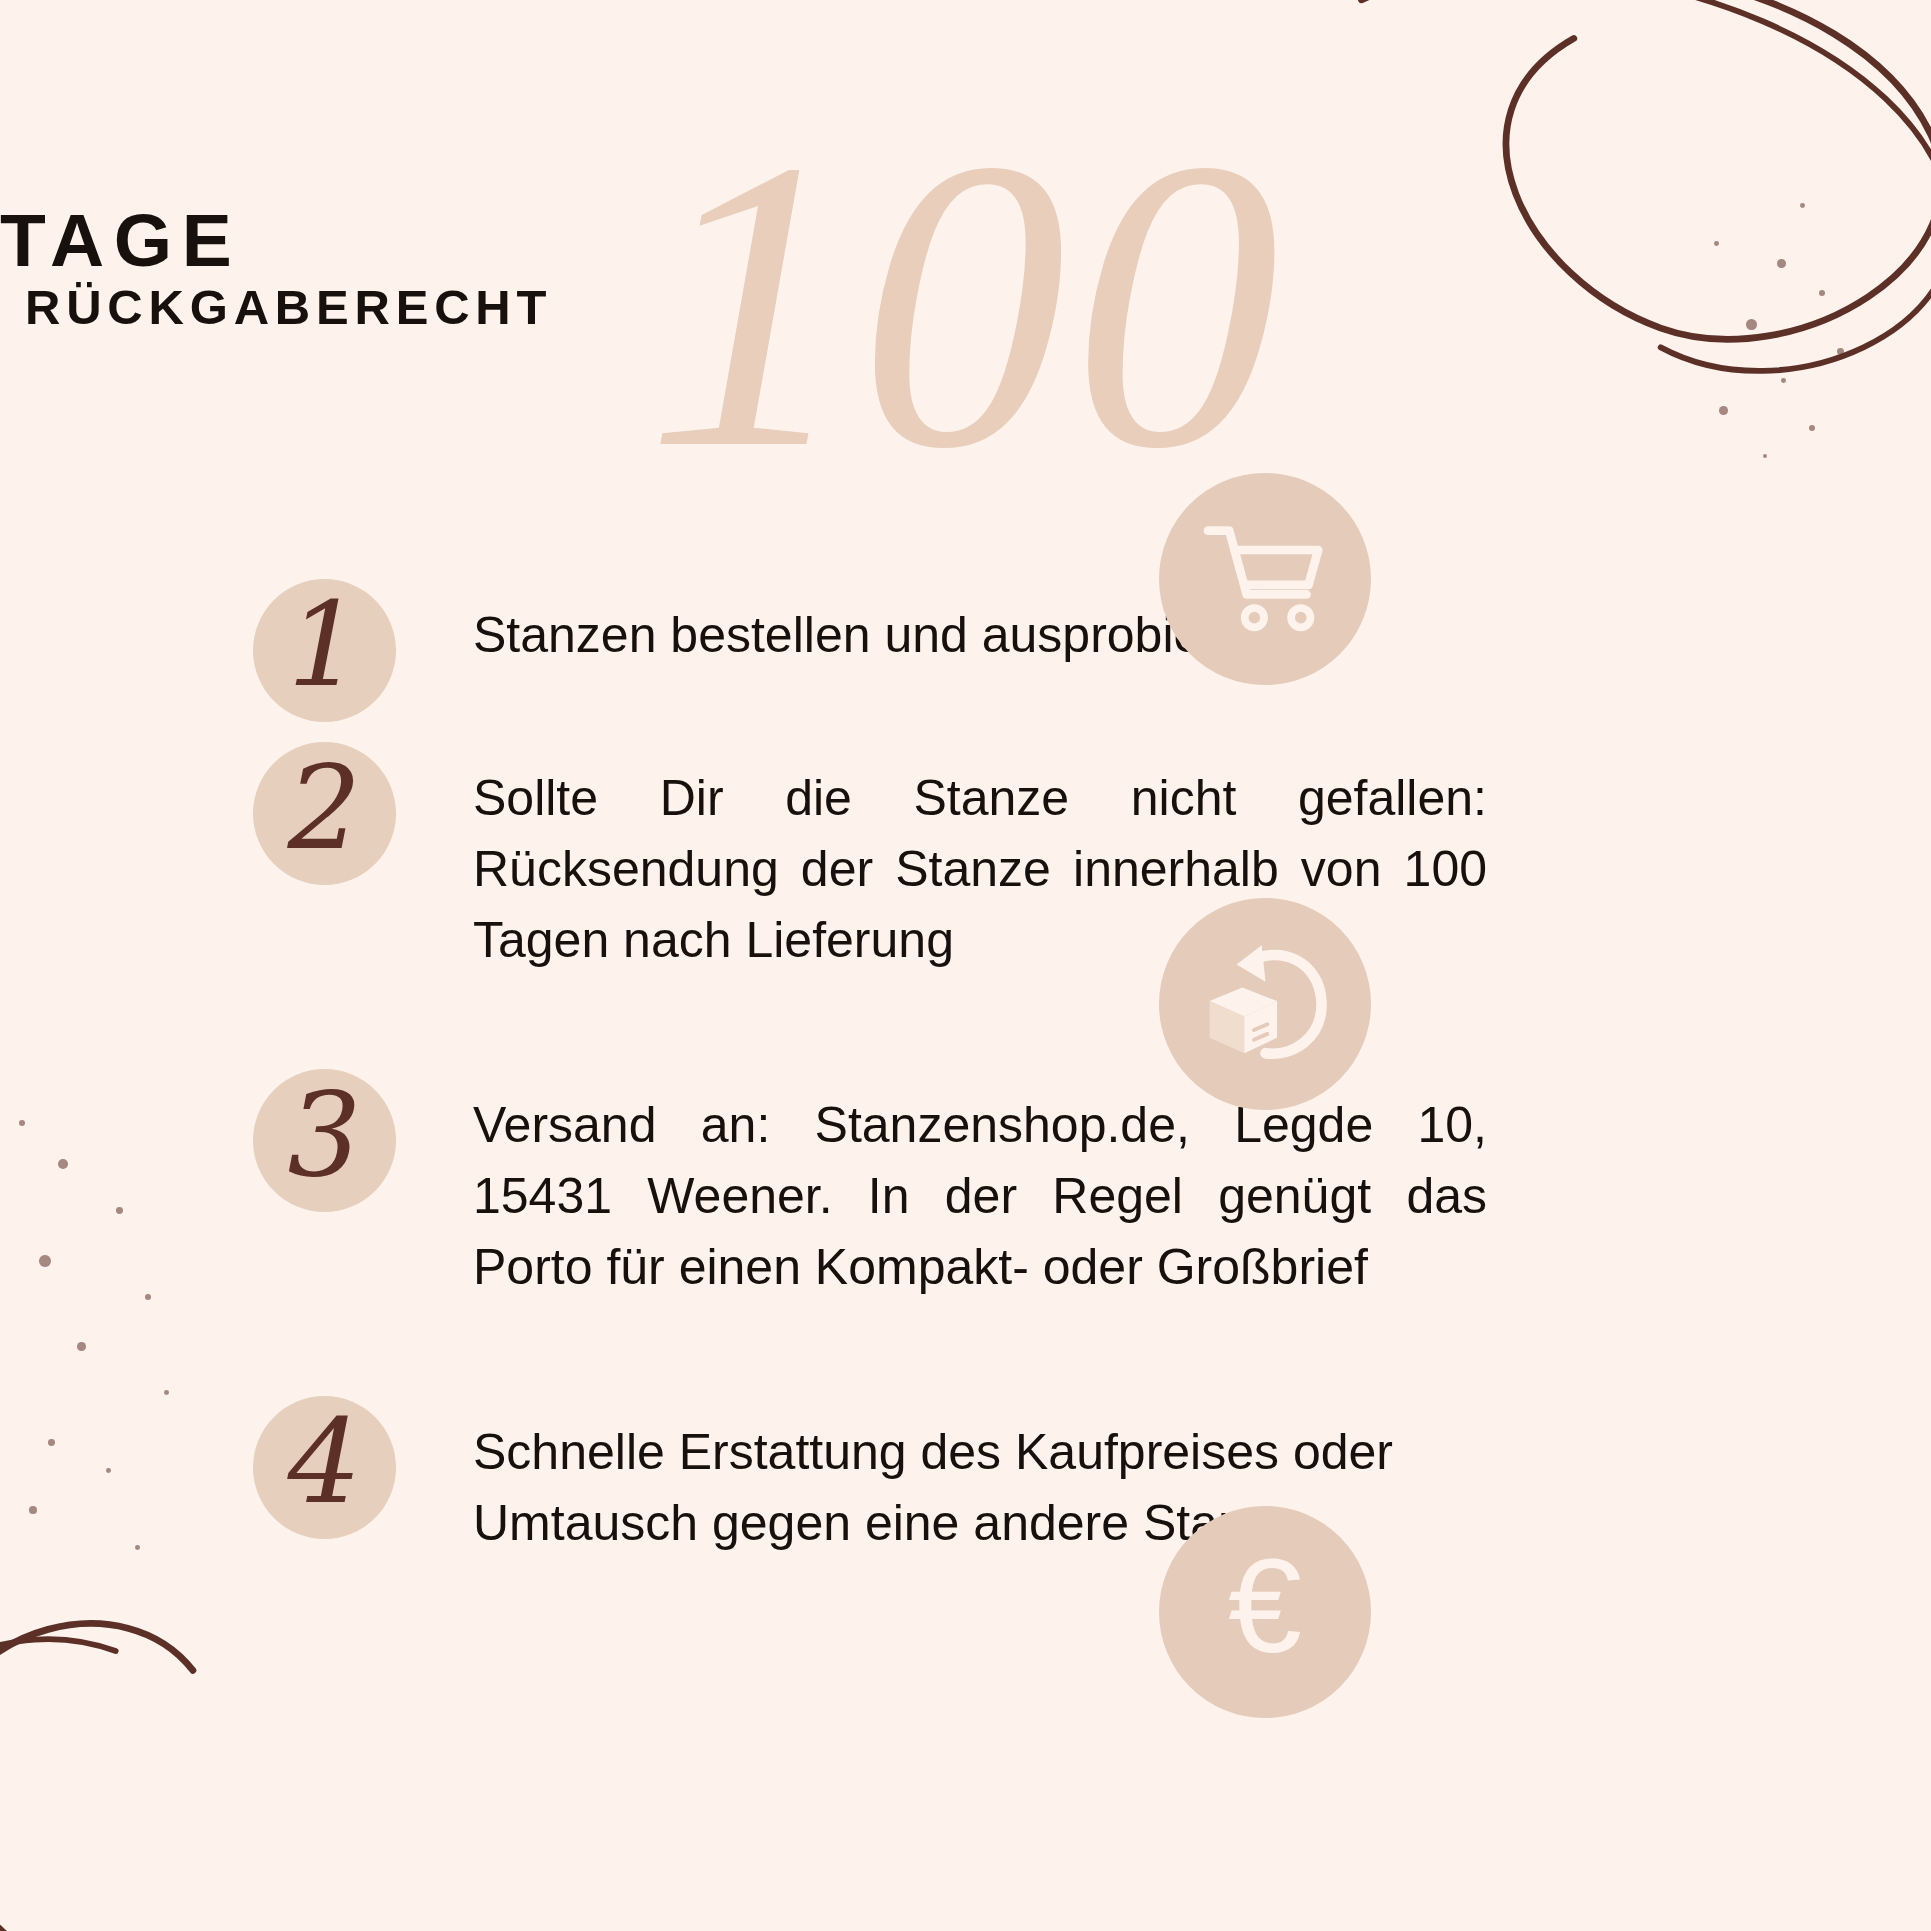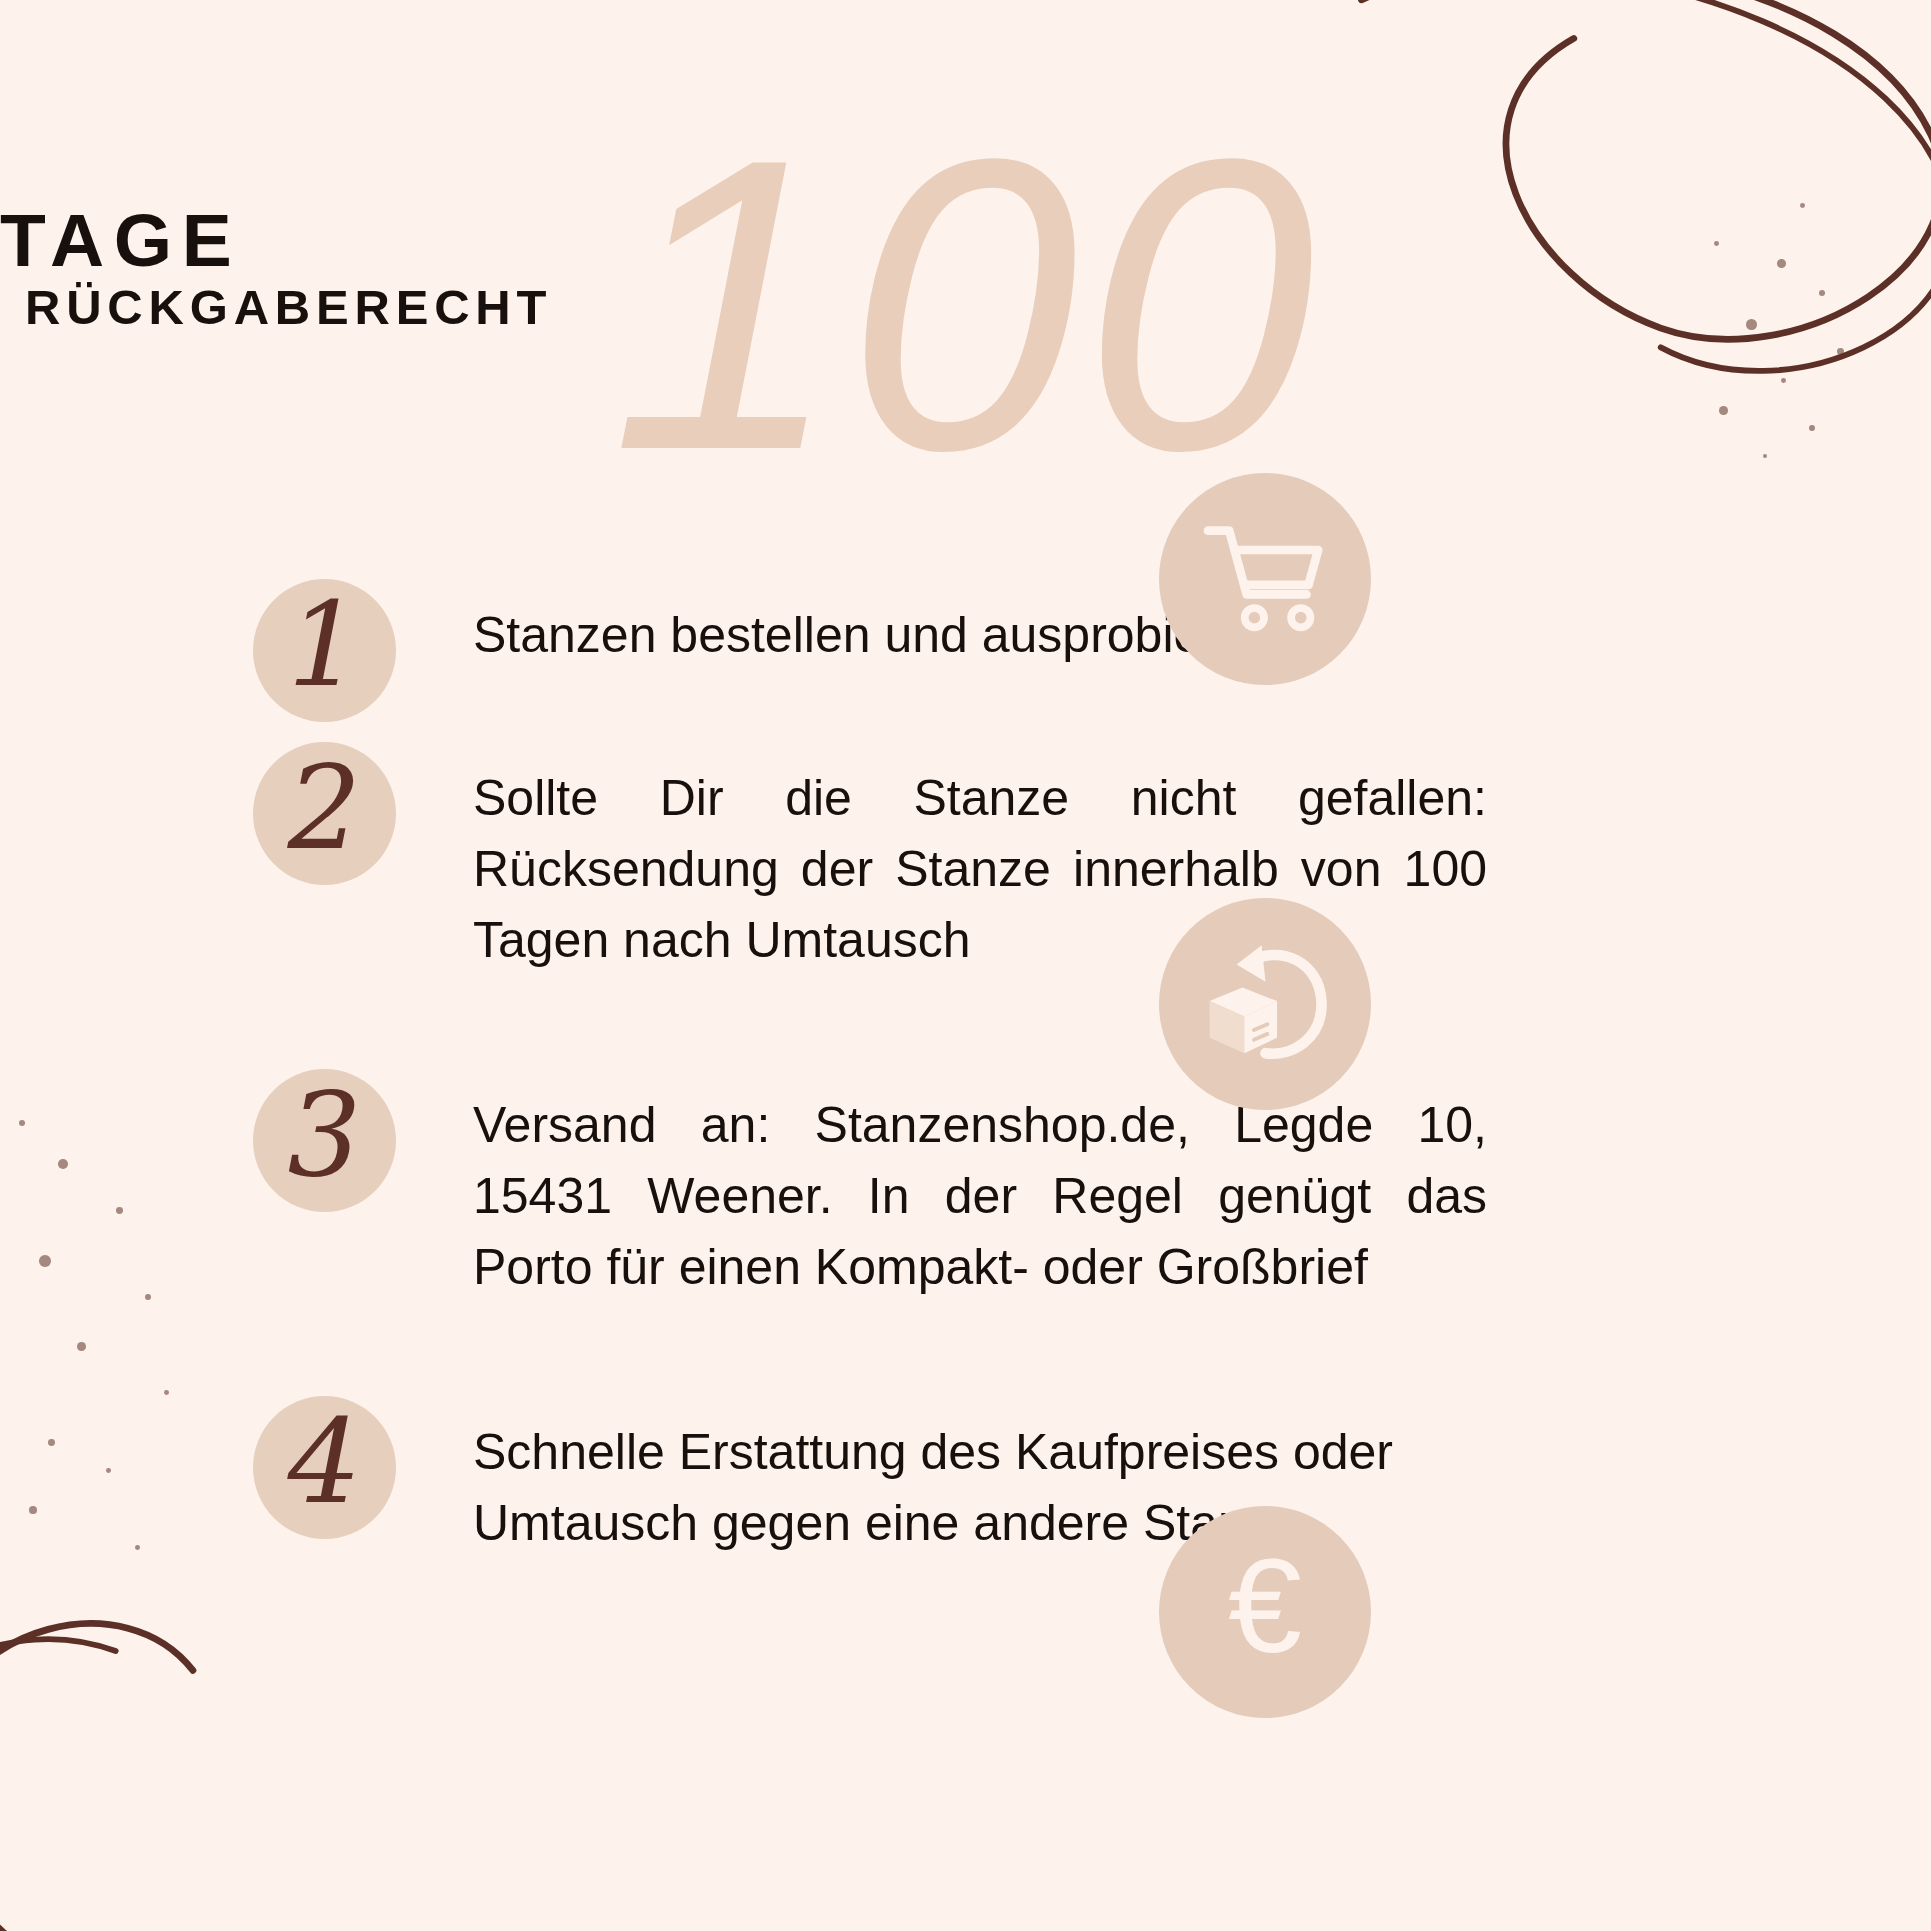--- a/index.html
+++ b/index.html
@@ -53,21 +53,21 @@
     top: 87px;
     left: 0;
     width: 1931px;
     height: 425px;
   }
   .big-100 {
     position: absolute;
     top: 9.7px;
     left: 50%;
     transform: translateX(-50%);
-    font-family: Liberation Sans, sans-serif;
+    font-family: Liberation Serif, serif;
     font-style: italic;
     font-size: 415px;
     line-height: 415px;
     color: #e3c4ae;
     opacity: .78;
     letter-spacing: 5.8px;
     user-select: none;
   }
   .title-wrap {
     position: absolute;
@@ -219,21 +219,21 @@
       <div class="badge">
         <span>1</span>
       </div>
       <div class="step-text nojustify">Stanzen bestellen und ausprobieren</div>
     </div>
 
     <div class="step" style="margin-bottom:93px;">
       <div class="badge">
         <span>2</span>
       </div>
-      <div class="step-text">Sollte Dir die Stanze nicht gefallen: Rücksendung der Stanze innerhalb von 100 Tagen nach Umtausch</div>
+      <div class="step-text">Sollte Dir die Stanze nicht gefallen: Rücksendung der Stanze innerhalb von 100 Tagen nach Lieferung</div>
     </div>
 
     <div class="step" style="margin-bottom:93px;">
       <div class="badge">
         <span>3</span>
       </div>
       <div class="step-text">Versand an: Stanzenshop.de, Legde 10, 15431 Weener. In der Regel genügt das Porto für einen Kompakt- oder Großbrief</div>
     </div>
 
     <div class="step">

